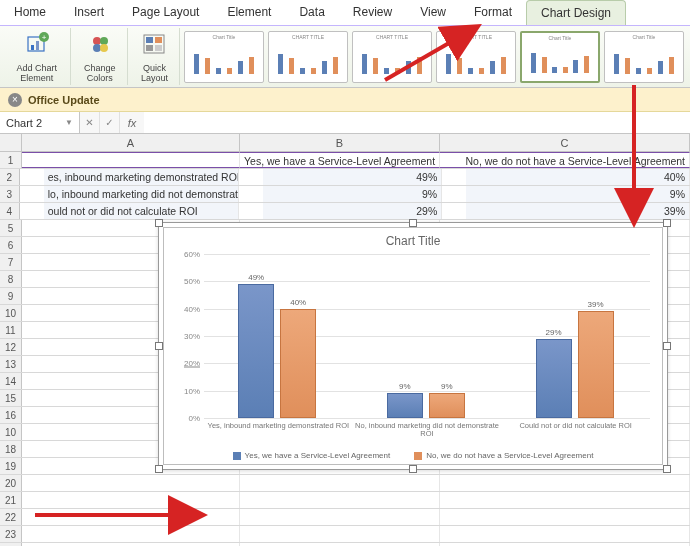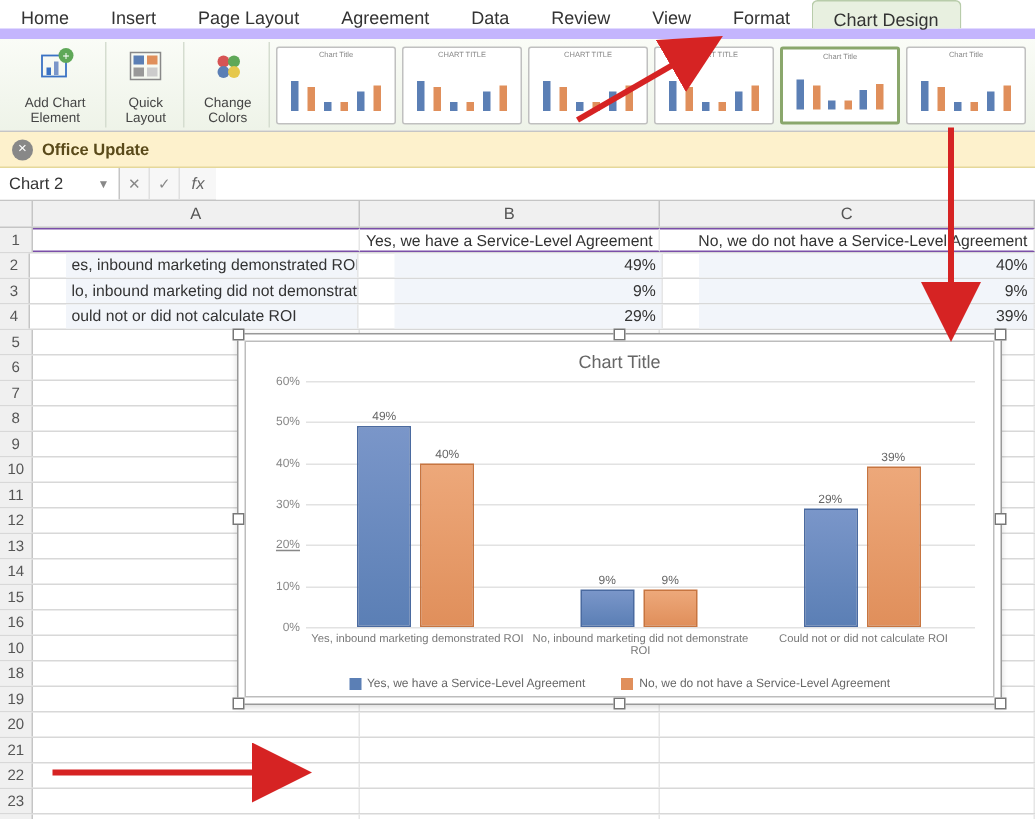--- a/index.html
+++ b/index.html
@@ -1,19 +1,19 @@
 <!DOCTYPE html>
 <html><head>
 <meta charset="utf-8">
 <style>
   * { margin: 0; padding: 0; box-sizing: border-box; }
   body { font-family: -apple-system, "Segoe UI", Arial, sans-serif; font-size: 12px; color: #333; background: #fff; width: 690px; height: 546px; overflow: hidden; position: relative; }
 
   
-  .ribbon-tabs { display: flex; background: #fff; height: 26px; border-bottom: 7px solid #c4b5fd; }
+  .ribbon-tabs { display: flex; background: #fff; height: 26px; border-bottom: 1px solid #c4b5fd; }
   .ribbon-tab { padding: 5px 14px; font-size: 12px; cursor: pointer; color: #333; }
   .ribbon-tab.chart-design { background: #e8f0e0; border: 1px solid #b8ccaa; border-bottom: none; border-top-left-radius: 4px; border-top-right-radius: 4px; }
 
   
   .ribbon-body { display: flex; background: linear-gradient(#fafcf7, #eef3e8); height: 62px; border-bottom: 1px solid #c5c5c5; padding: 2px 4px; gap: 2px; align-items: stretch; }
   .ribbon-group { display: flex; flex-direction: column; align-items: center; justify-content: space-between; padding: 2px 6px 1px; border-right: 1px solid #d5ddd0; }
   .ribbon-group:last-child { border-right: none; }
   .ribbon-icon { width: 28px; height: 28px; display: flex; align-items: center; justify-content: center; }
   .ribbon-label { font-size: 9px; text-align: center; line-height: 1.1; color: #444; }
   .style-gallery { display: flex; gap: 4px; align-items: center; flex: 1; padding: 2px; }
@@ -72,21 +72,21 @@
   .arrow { position: absolute; pointer-events: none; }
   .arrow svg { overflow: visible; }
 </style>
 </head>
 <body>
 
 <div class="ribbon-tabs">
   <div class="ribbon-tab">Home</div>
   <div class="ribbon-tab">Insert</div>
   <div class="ribbon-tab">Page Layout</div>
-  <div class="ribbon-tab">Agreement</div>
+  <div class="ribbon-tab">Element</div>
   <div class="ribbon-tab">Data</div>
   <div class="ribbon-tab">Review</div>
   <div class="ribbon-tab">View</div>
   <div class="ribbon-tab">Format</div>
   <div class="ribbon-tab chart-design">Chart Design</div>
 </div>
 
 <div class="ribbon-body">
   <div class="ribbon-group">
     <span class="ribbon-icon">
@@ -97,41 +97,41 @@
           <circle cx="20" cy="6" r="5" fill="#5fa858"></circle>
           <text x="20" y="9" font-size="8" fill="#fff" text-anchor="middle">+</text>
         </svg>
     </span>
     <span class="ribbon-label">Add Chart
 Element</span>
   </div>
   <div class="ribbon-group">
     <span class="ribbon-icon">
       <svg width="26" height="26">
+          <circle cx="10" cy="10" r="4" fill="#d65454"></circle>
+          <circle cx="17" cy="10" r="4" fill="#5fa858"></circle>
+          <circle cx="10" cy="17" r="4" fill="#5b7fb5"></circle>
+          <circle cx="17" cy="17" r="4" fill="#e6c84c"></circle>
+        </svg>
+    </span>
+    <span class="ribbon-label">Change
+Colors</span>
+  </div>
+  <div class="ribbon-group">
+    <span class="ribbon-icon">
+      <svg width="26" height="26">
           <rect x="3" y="4" width="20" height="18" fill="none" stroke="#888"></rect>
           <rect x="5" y="6" width="7" height="6" fill="#5b7fb5"></rect>
           <rect x="14" y="6" width="7" height="6" fill="#e08f5b"></rect>
           <rect x="5" y="14" width="7" height="6" fill="#999"></rect>
           <rect x="14" y="14" width="7" height="6" fill="#ccc"></rect>
         </svg>
     </span>
     <span class="ribbon-label">Quick
 Layout</span>
-  </div>
-  <div class="ribbon-group">
-    <span class="ribbon-icon">
-      <svg width="26" height="26">
-          <circle cx="10" cy="10" r="4" fill="#d65454"></circle>
-          <circle cx="17" cy="10" r="4" fill="#5fa858"></circle>
-          <circle cx="10" cy="17" r="4" fill="#5b7fb5"></circle>
-          <circle cx="17" cy="17" r="4" fill="#e6c84c"></circle>
-        </svg>
-    </span>
-    <span class="ribbon-label">Change
-Colors</span>
   </div>
   <div class="style-gallery" id="style-gallery">
       <div class="style-thumb">
         <div class="thumb-title">Chart Title</div>
     <div class="thumb-bars">
       <div class="tb blue" style="height:70%"></div>
           <div class="tb orange" style="height:55%"></div>
       <div class="tb blue" style="height:20%"></div>
           <div class="tb orange" style="height:20%"></div>
       <div class="tb blue" style="height:45%"></div>

